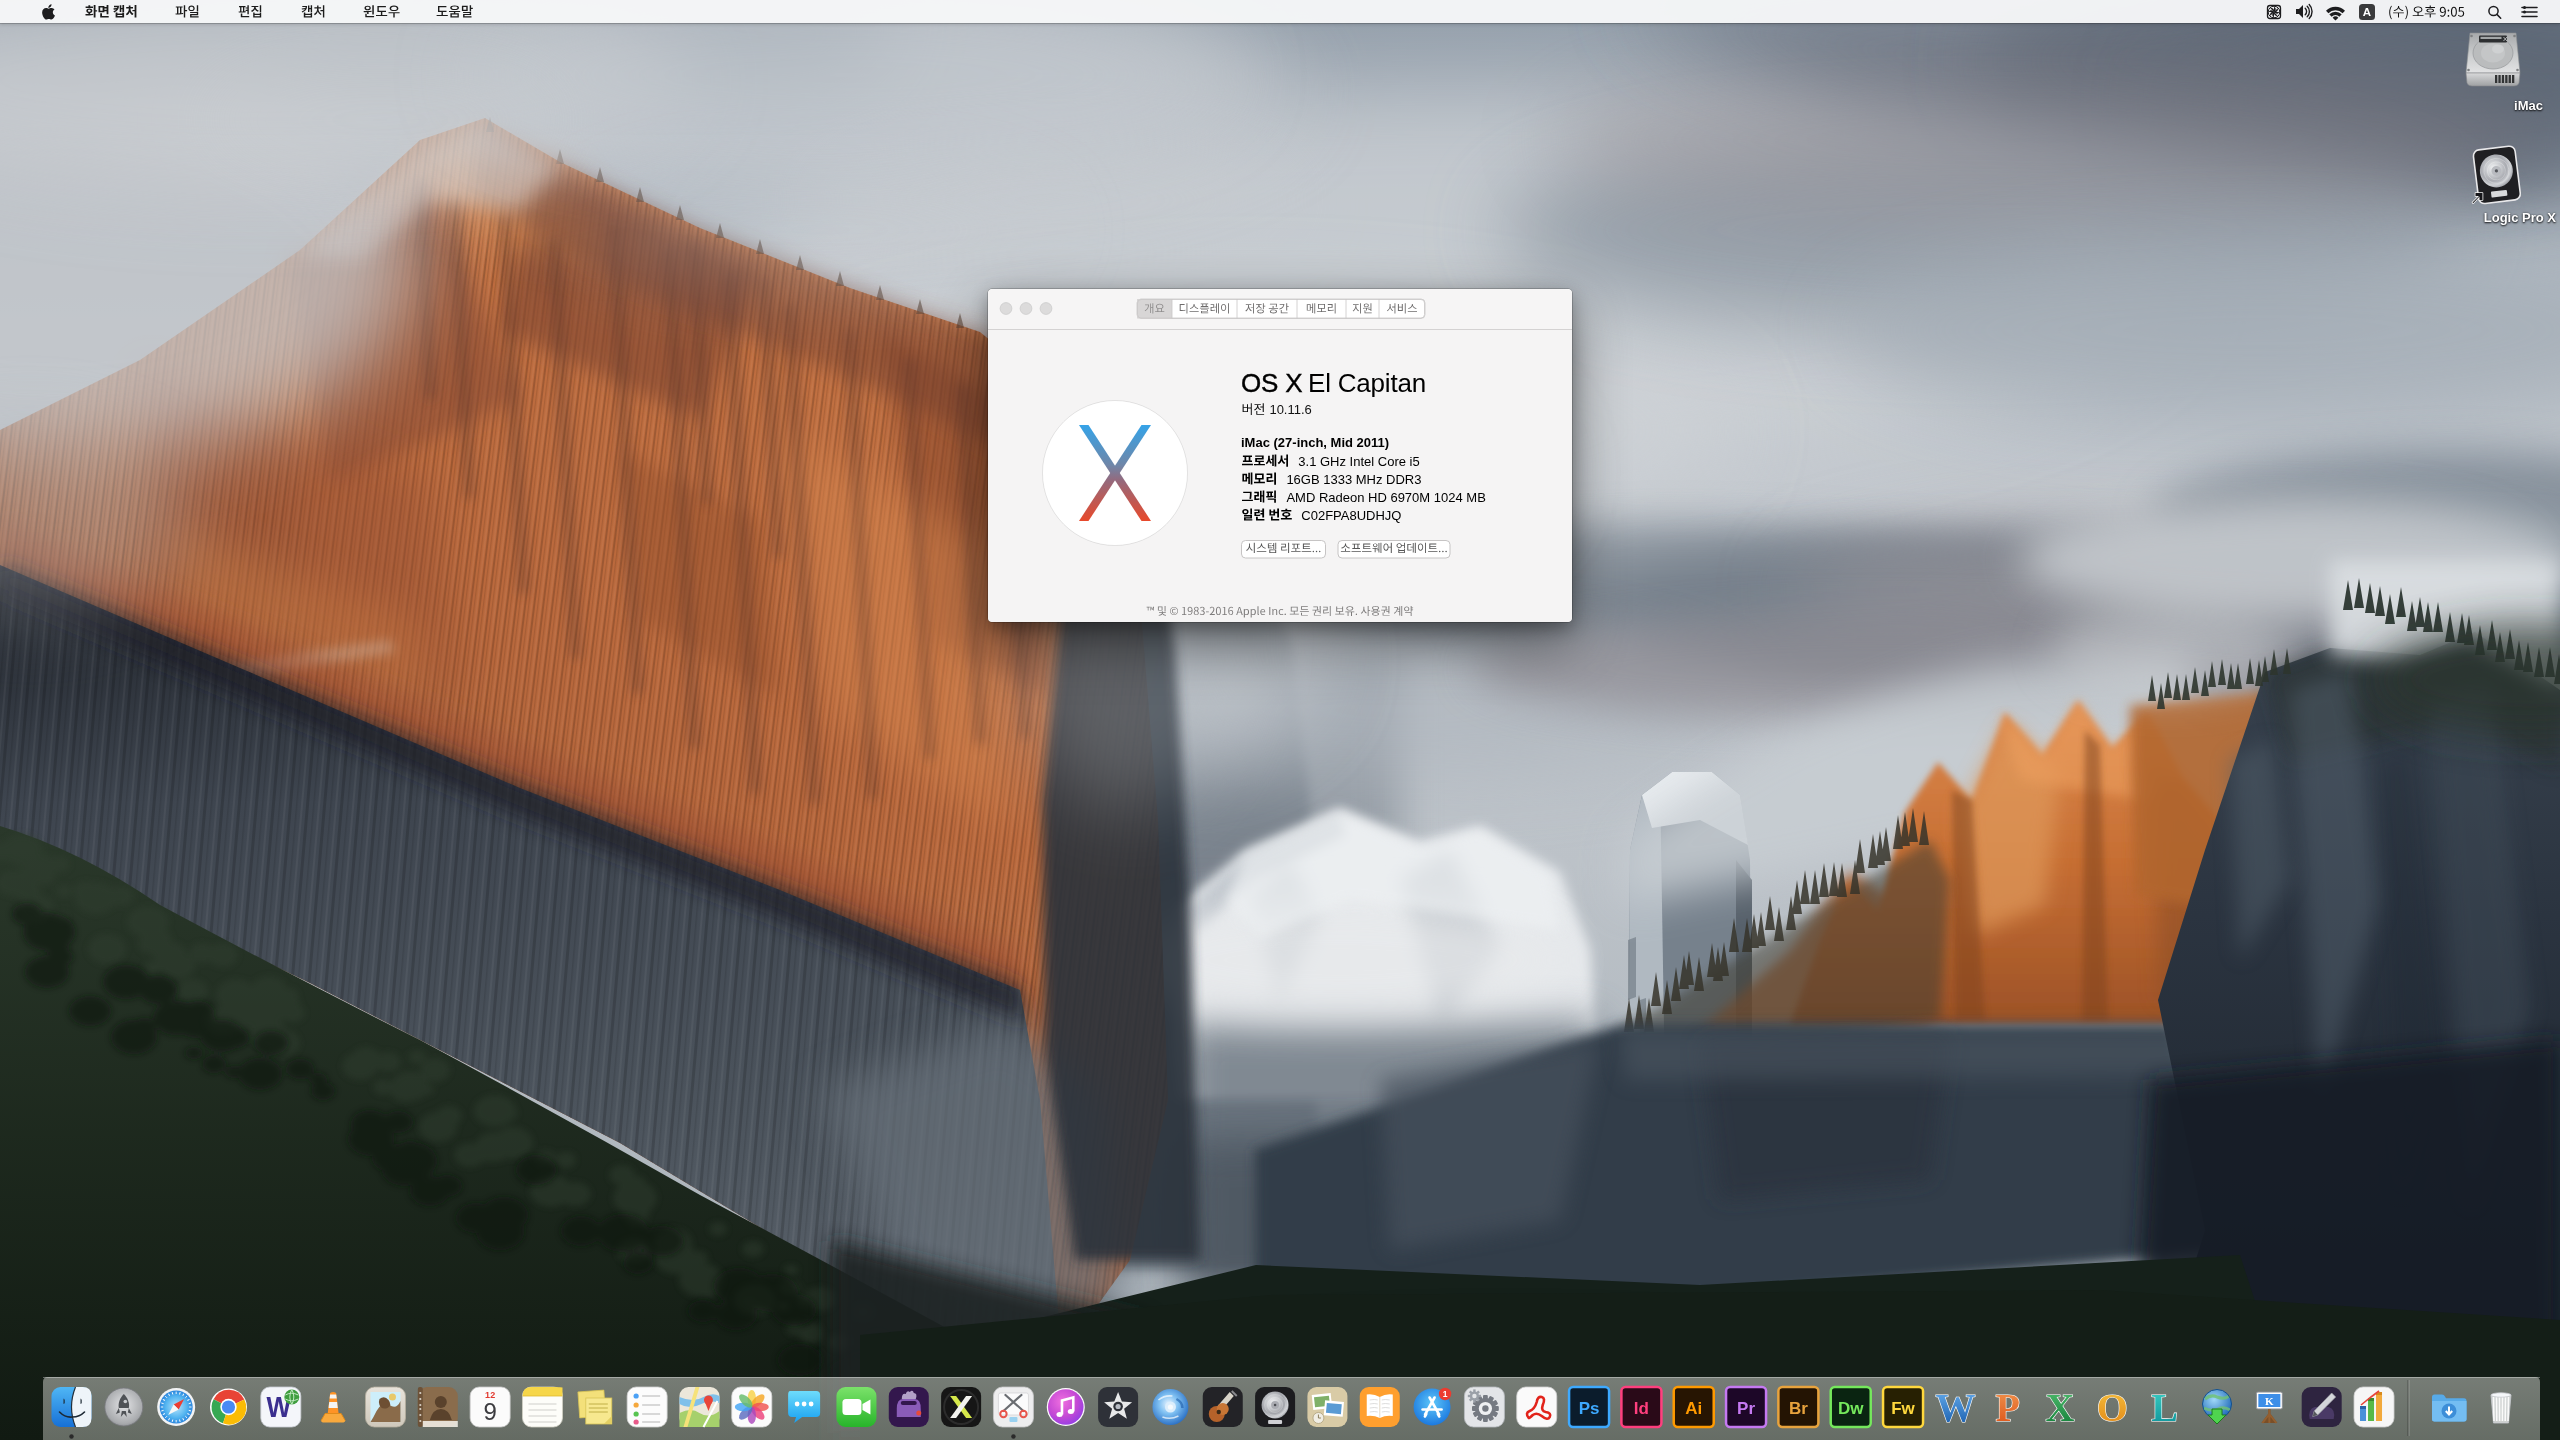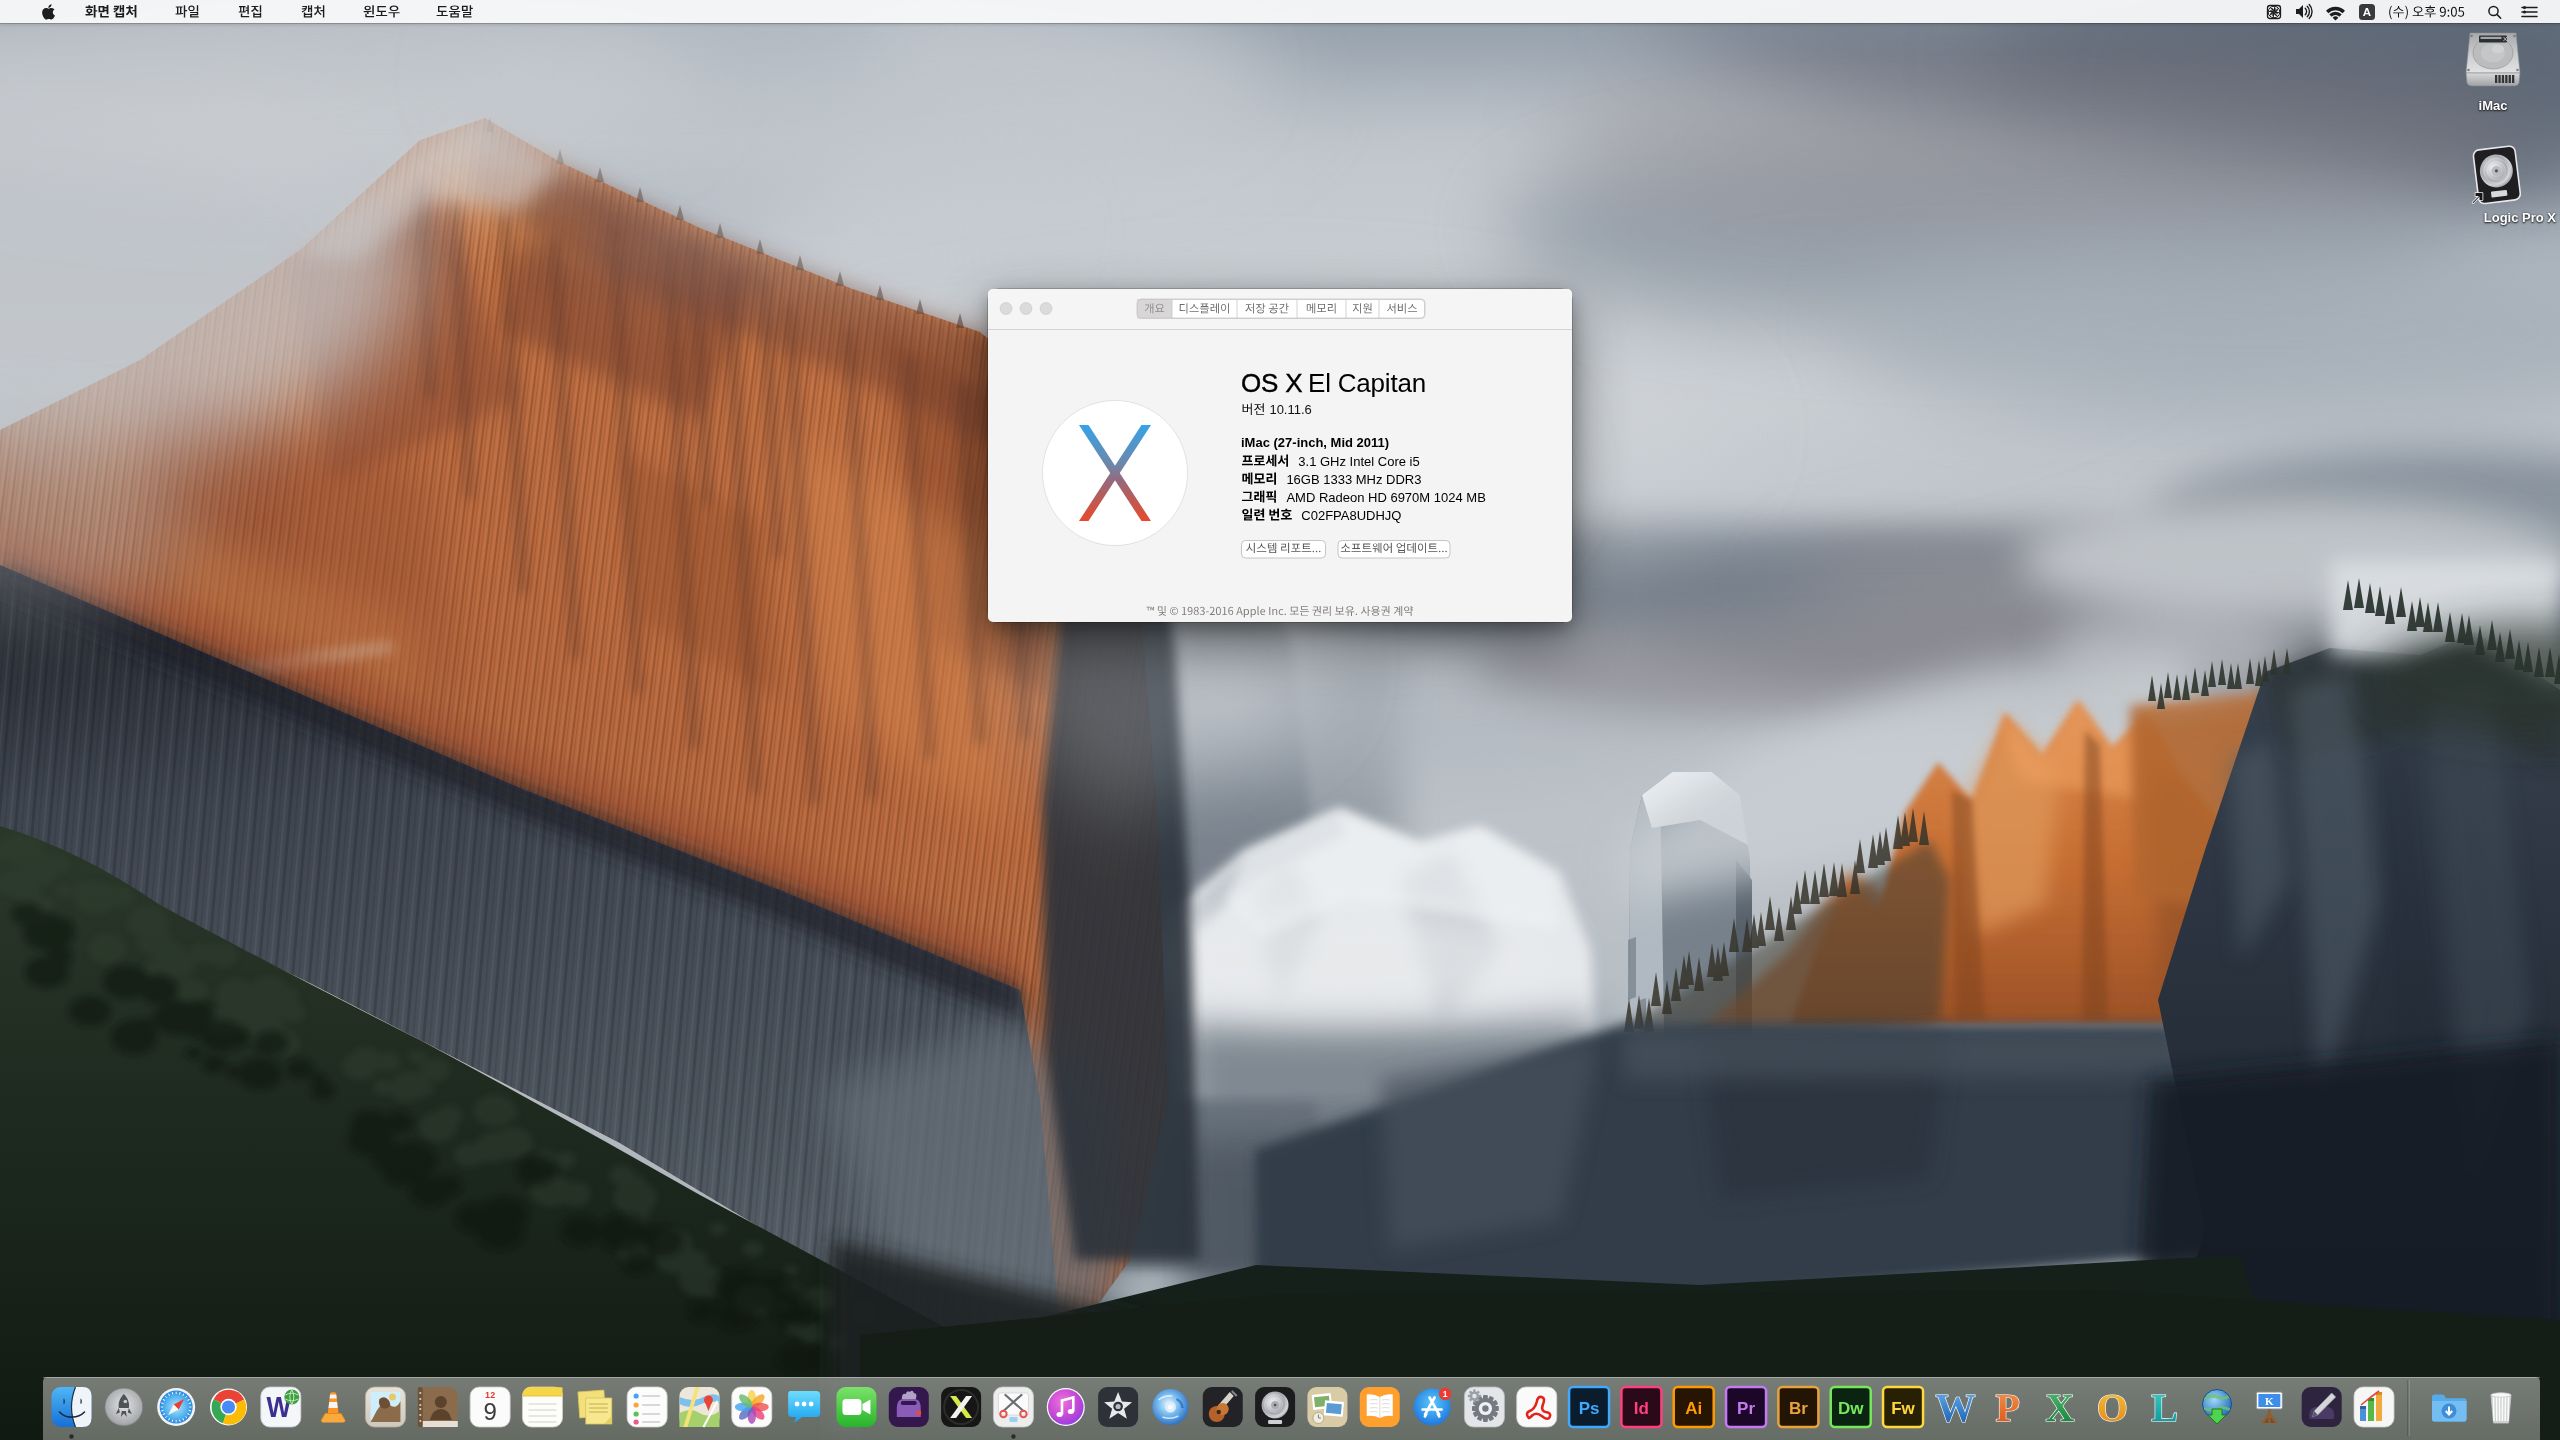--- a/index.html
+++ b/index.html
@@ -245,21 +245,21 @@
         <rect x="39.8" y="44" width="2.3" height="8"></rect>
         <rect x="43.2" y="44" width="2.3" height="8"></rect>
         <rect x="46.6" y="44" width="2.3" height="8"></rect>
         <rect x="50" y="44" width="2.3" height="8"></rect>
       </g>
 <circle cx="9.5" cy="5" r="1.3" fill="#7e8082"></circle>
       <circle cx="52.5" cy="5" r="1.3" fill="#7e8082"></circle>
 <circle cx="6.5" cy="39" r="1.3" fill="#7e8082"></circle>
       <circle cx="55.5" cy="39" r="1.3" fill="#7e8082"></circle>
 </svg></div>
-<div class="abs" style="left:2443px;top:98px;width:100px;text-align:center;font-family:'Liberation Sans',sans-serif;font-weight:bold;font-size:13px;color:#fff;text-shadow:0 1px 2px rgba(0,0,0,0.85),0 0 2px rgba(0,0,0,0.5);">iMac</div>
+<div class="abs" style="left:2443px;top:98px;width:100px;text-align:right;font-family:'Liberation Sans',sans-serif;font-weight:bold;font-size:13px;color:#fff;text-shadow:0 1px 2px rgba(0,0,0,0.85),0 0 2px rgba(0,0,0,0.5);">iMac</div>
 <div class="abs" style="left:2469px;top:145px;width:54px;height:62px;">
 <svg width="54" height="62" viewBox="0 0 54 62" xmlns="http://www.w3.org/2000/svg">
 <defs>
         <radialGradient id="lpdisc" cx="0.42" cy="0.4" r="0.65">
           <stop offset="0" stop-color="#f2f3f4"></stop>
           <stop offset="0.35" stop-color="#c9cbcf"></stop>
           <stop offset="0.6" stop-color="#a9abb1"></stop>
           <stop offset="0.8" stop-color="#cfd1d5"></stop>
           <stop offset="1" stop-color="#8f9197"></stop>
         </radialGradient>
@@ -273,21 +273,21 @@
           <circle cx="28" cy="26" r="9" fill="none"></circle>
           <circle cx="28" cy="26" r="12.5" fill="none"></circle>
         </g>
 <rect x="20" y="46" width="16" height="6" rx="1" fill="#d8d9db"></rect>
 </g>
 <g transform="translate(1,45)">
         <path d="M2.5,12.5 L9,6 L5.5,6 L5.5,3 L12.5,3 L12.5,10 L9.5,10 L9.5,6.5 L3.2,13.2 Z" fill="#16161a" stroke="#f5f5f5" stroke-width="1.6" stroke-linejoin="round" paint-order="stroke"></path>
       </g>
 </svg></div>
 <div class="abs" style="left:2436px;top:210px;width:120px;text-align:right;font-family:'Liberation Sans',sans-serif;font-weight:bold;font-size:13px;color:#fff;text-shadow:0 1px 2px rgba(0,0,0,0.85),0 0 2px rgba(0,0,0,0.5);">Logic Pro X</div>
-<div class="abs" style="left:988px;top:289px;width:584px;height:333px;border-radius:11px;background:#f5f4f4;box-shadow:0 0 0 0.5px rgba(0,0,0,0.35),0 22px 55px rgba(0,0,0,0.45),0 6px 18px rgba(0,0,0,0.3);"><svg width="584" height="333" viewBox="0 0 584 333" xmlns="http://www.w3.org/2000/svg">
+<div class="abs" style="left:988px;top:289px;width:584px;height:333px;border-radius:4px;background:#f5f4f4;box-shadow:0 0 0 0.5px rgba(0,0,0,0.35),0 22px 55px rgba(0,0,0,0.45),0 6px 18px rgba(0,0,0,0.3);"><svg width="584" height="333" viewBox="0 0 584 333" xmlns="http://www.w3.org/2000/svg">
       <defs>
         <linearGradient id="xbar" x1="0" y1="0" x2="0" y2="1">
           <stop offset="0" stop-color="#35a3e8"></stop>
           <stop offset="0.42" stop-color="#6f86a8"></stop>
           <stop offset="0.58" stop-color="#95697c"></stop>
           <stop offset="1" stop-color="#e8492b"></stop>
         </linearGradient>
         <clipPath id="winclip">
           <rect width="584" height="333" rx="5"></rect>
         </clipPath>

